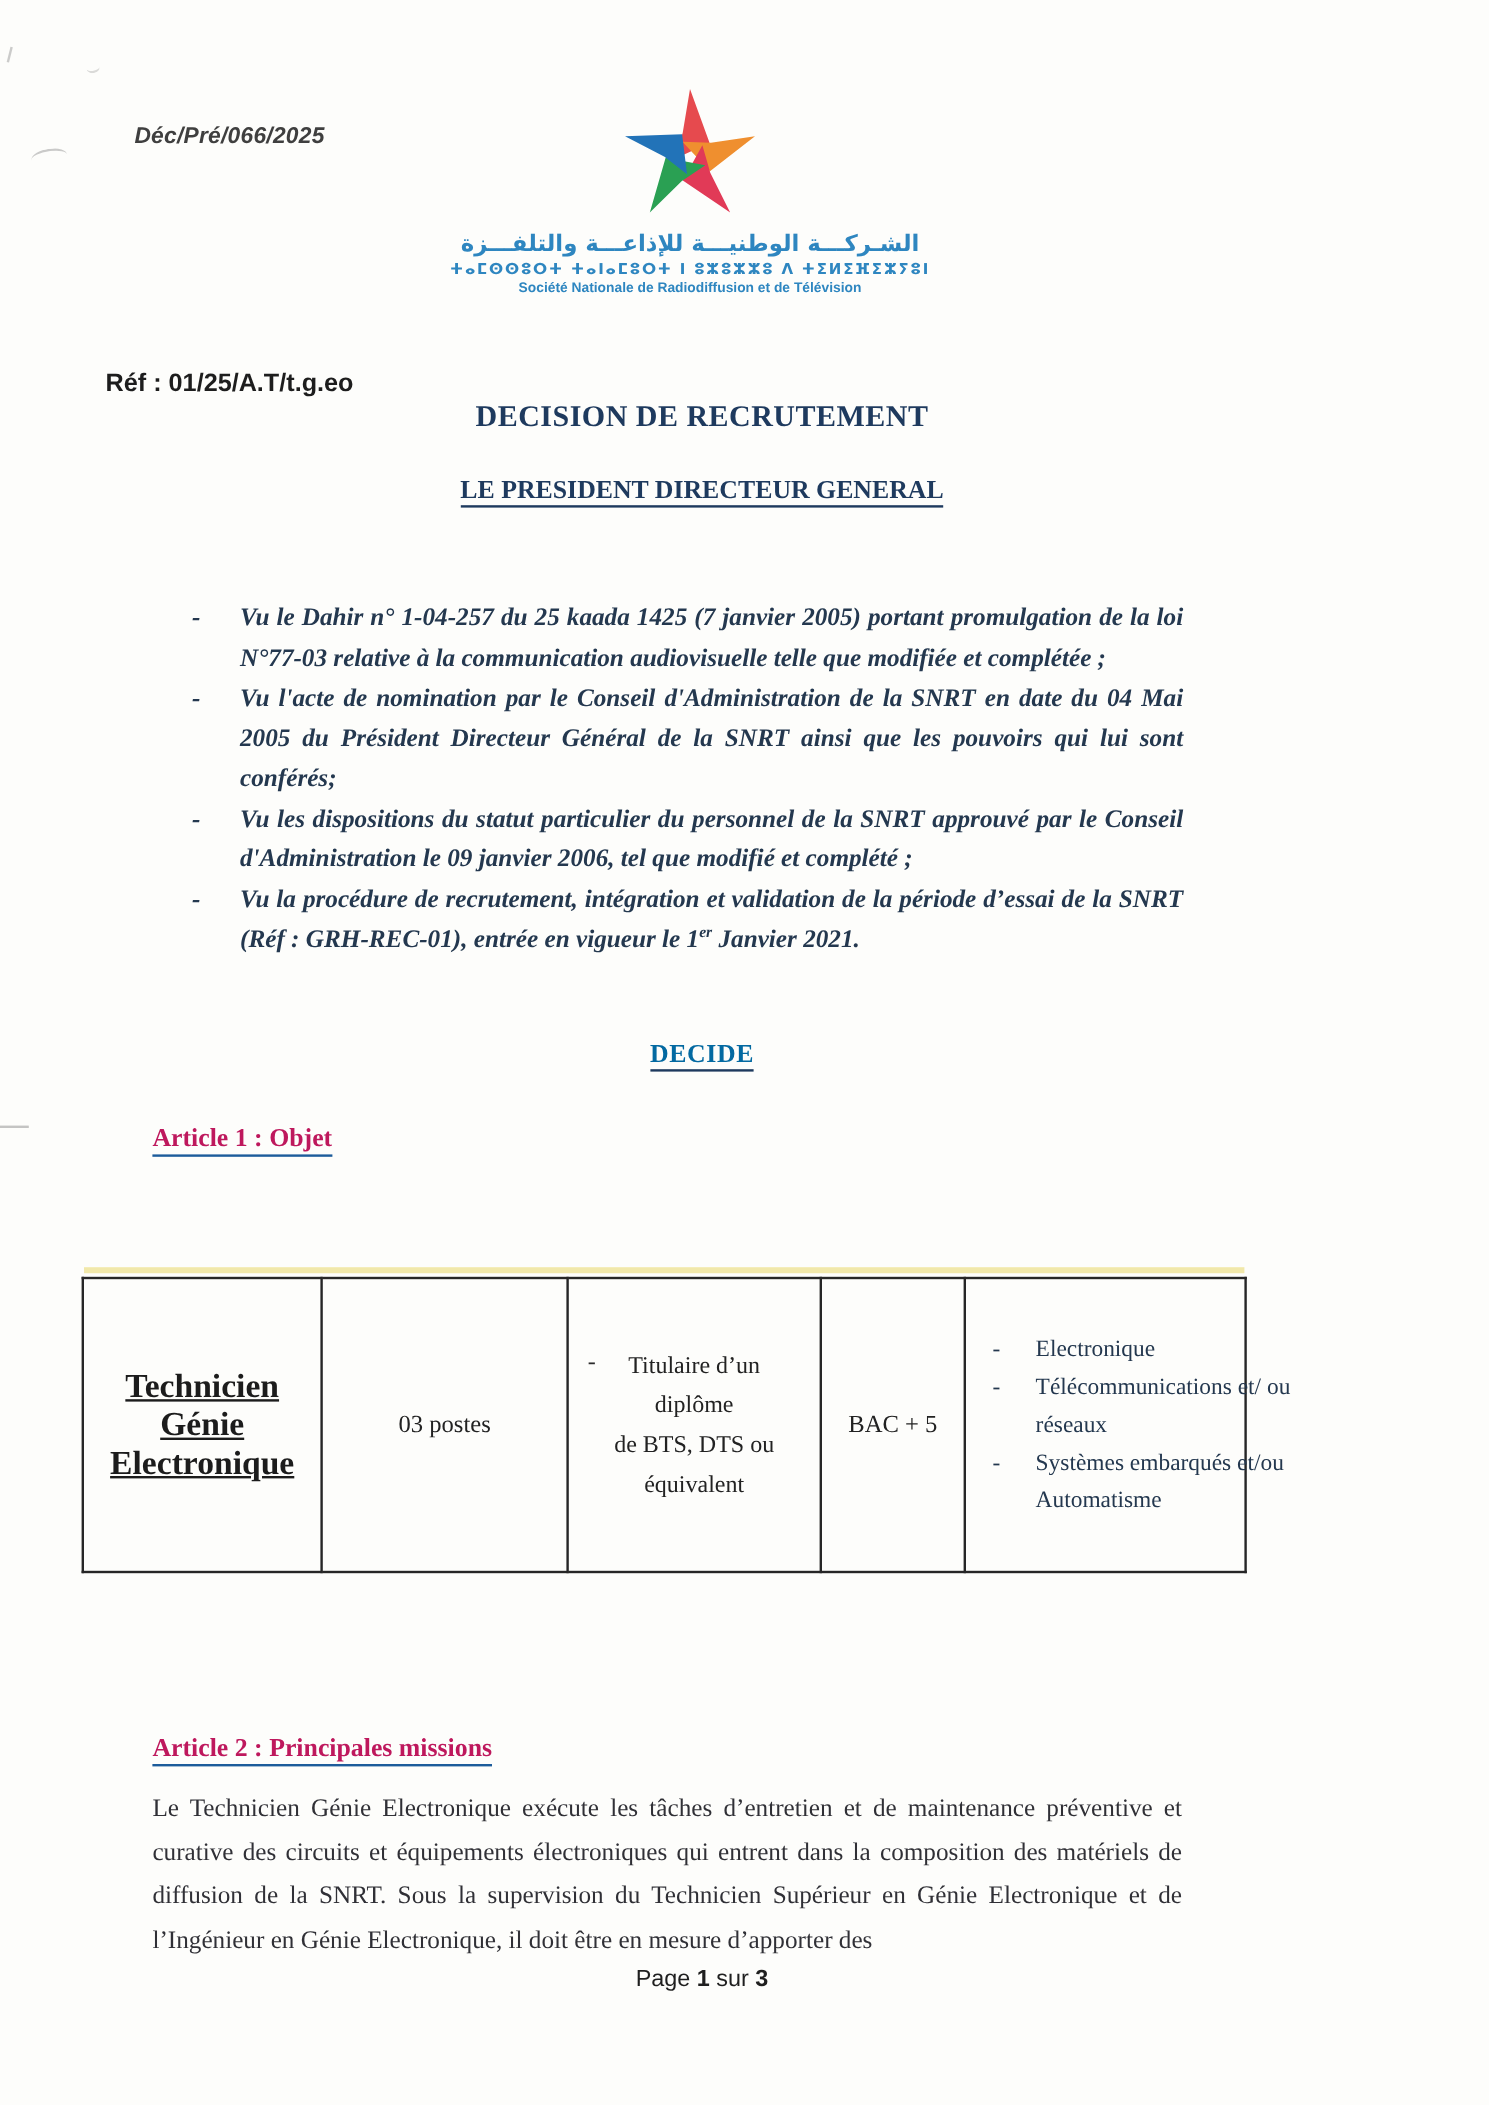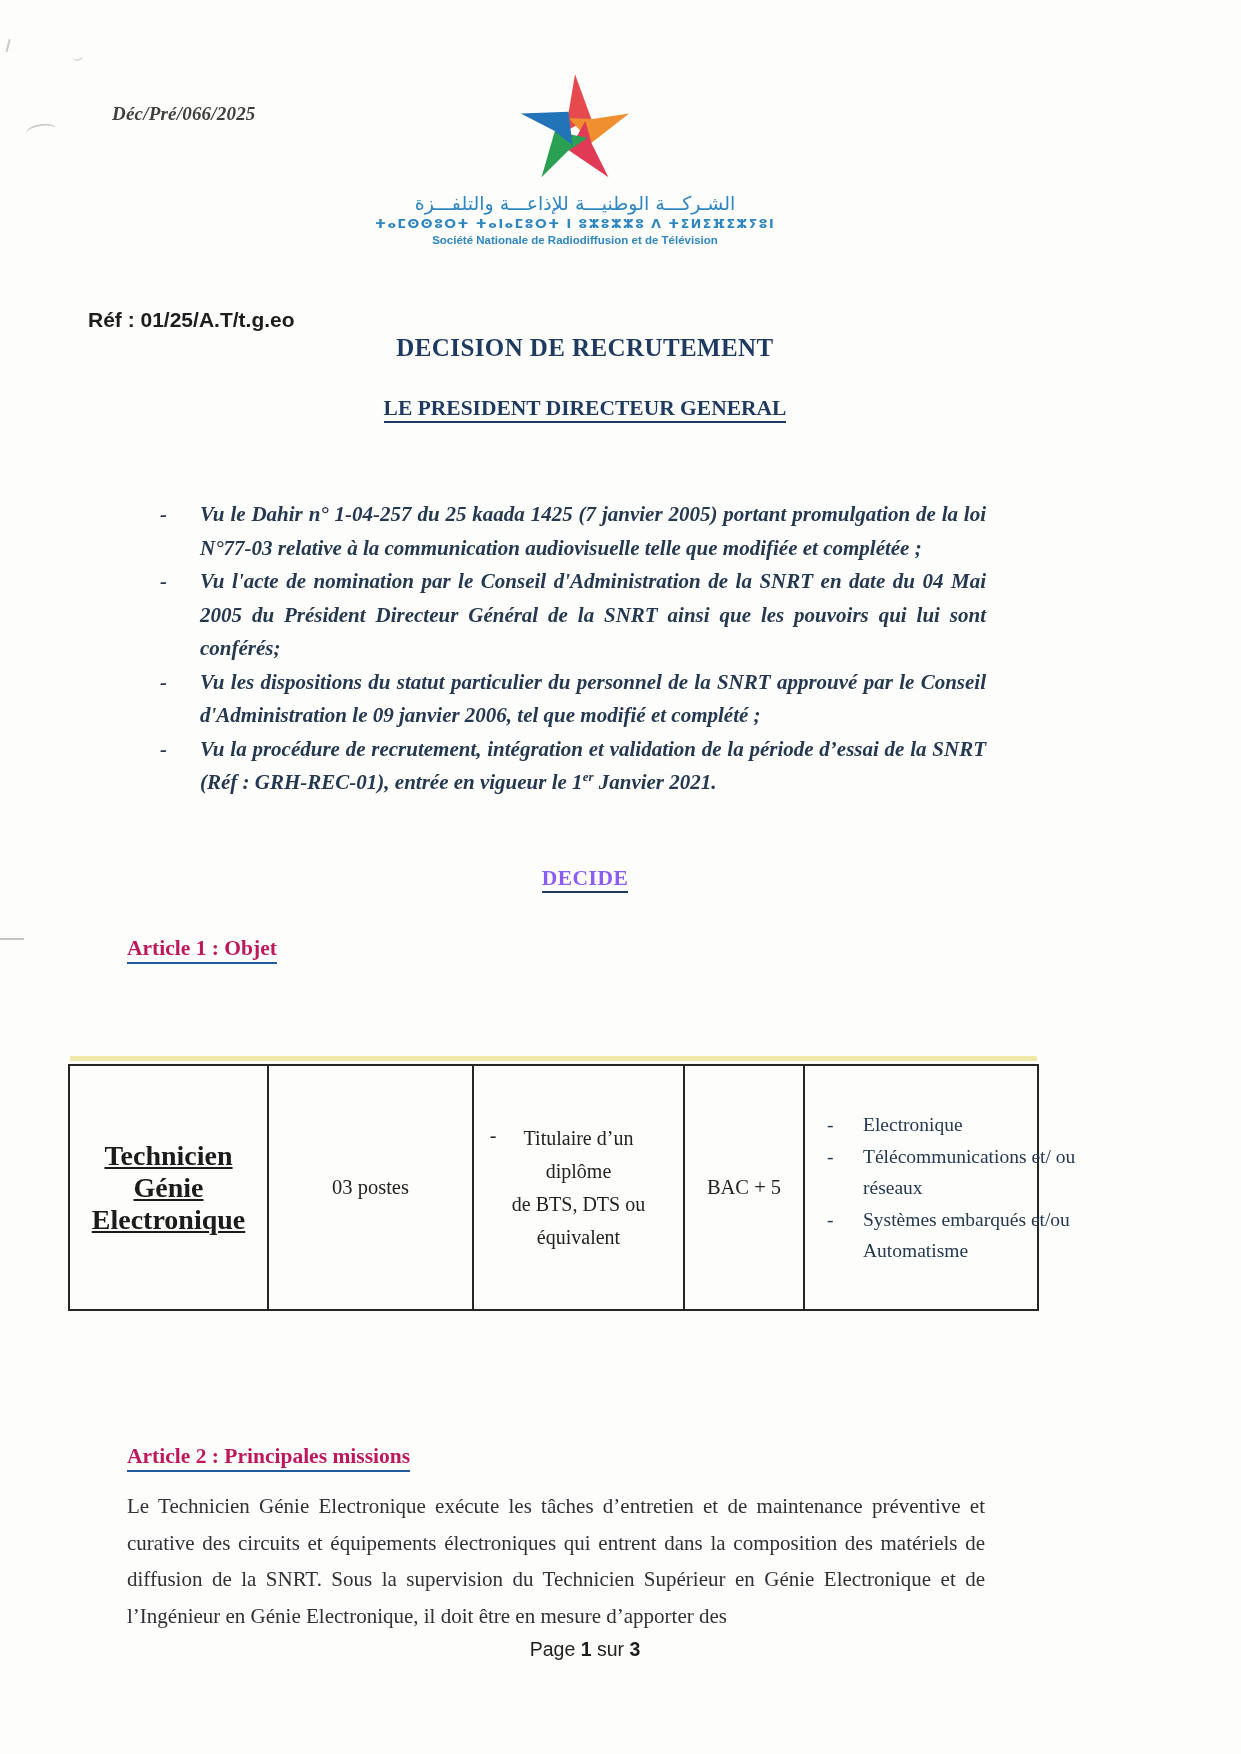--- a/index.html
+++ b/index.html
@@ -10,40 +10,40 @@
   }
   
   .mark{position:absolute;opacity:.45;border-color:#8d8d8d;}
   .mark1{left:7px;top:40px;width:8px;height:13px;border-left:2px solid #8d8d8d;transform:rotate(14deg);}
   .mark2{left:72px;top:52px;width:11px;height:7px;border-bottom:2px solid #9a9a9a;border-radius:50%;transform:rotate(-10deg);opacity:.35;}
   .mark3{left:26px;top:124px;width:30px;height:12px;border-top:2px solid #8d8d8d;border-radius:60% 50% 0 0;transform:rotate(-7deg);}
   .mark4{left:0;top:938px;width:24px;border-top:2px solid #7f7f7f;}
 
   .doc-ref{
     position:absolute;left:112px;top:103px;
-    font-family:Liberation Serif, serif;font-weight:bold;font-style:italic;
+    font-family:Liberation Sans, sans-serif;font-weight:bold;font-style:italic;
     font-size:19px;color:#3f3f3f;letter-spacing:.2px;
   }
 
   .logo{position:absolute;top:66px;left:0;width:1150px;display:flex;flex-direction:column;align-items:center;}
   .logo svg{display:block;}
-  .logo-ar{margin-top:4px;font-family:"DejaVu Sans",sans-serif;font-size:19px;font-weight:normal;color:#2e86c0;}
+  .logo-ar{margin-top:4px;font-family:"DejaVu Sans",sans-serif;font-size:19px;font-weight:bold;color:#2e86c0;}
   .logo-tf{margin-top:2px;font-family:"DejaVu Sans",sans-serif;font-size:12.5px;font-weight:bold;color:#2e86c0;letter-spacing:1.5px;}
   .logo-fr{margin-top:3px;font-family:"Liberation Sans",sans-serif;font-size:11.5px;font-weight:bold;color:#2e86c0;}
 
   .ref-line{
     position:absolute;left:88px;top:308px;
     font-family:"Liberation Sans",sans-serif;font-weight:bold;font-size:21px;color:#1d1d1d;
   }
 
   .center-band{position:absolute;left:0;width:1170px;text-align:center;}
   .title{top:334px;font-size:25px;font-weight:bold;color:#1e3a5e;letter-spacing:.4px;}
   .subtitle{top:396px;font-size:21.5px;font-weight:bold;color:#1e3a5e;}
   .subtitle .ul{border-bottom:2px solid #1e3a5e;padding-bottom:1px;}
-  .decide{top:866px;font-size:21.5px;font-weight:bold;color:#8b5cf6;letter-spacing:.5px;}
+  .decide{top:866px;font-size:21.5px;font-weight:bold;color:#0369a1;letter-spacing:.5px;}
   .decide .ul{border-bottom:2px solid #1e3a5e;padding-bottom:1px;}
 
   .bullets{position:absolute;left:160px;top:498px;width:826px;}
   .bullet{display:flex;font-weight:bold;font-style:italic;font-size:21px;line-height:33.5px;color:#24384f;}
   .bullet .dash{width:40px;flex:none;}
   .bullet .btxt{flex:1;text-align:justify;}
   .sup{vertical-align:super;font-size:.62em;line-height:0;}
 
   .art-heading{position:absolute;left:127px;font-size:21.5px;font-weight:bold;color:#be185d;}
   .art-heading .ul{border-bottom:2.5px solid #1d5c9b;padding-bottom:1.5px;}

